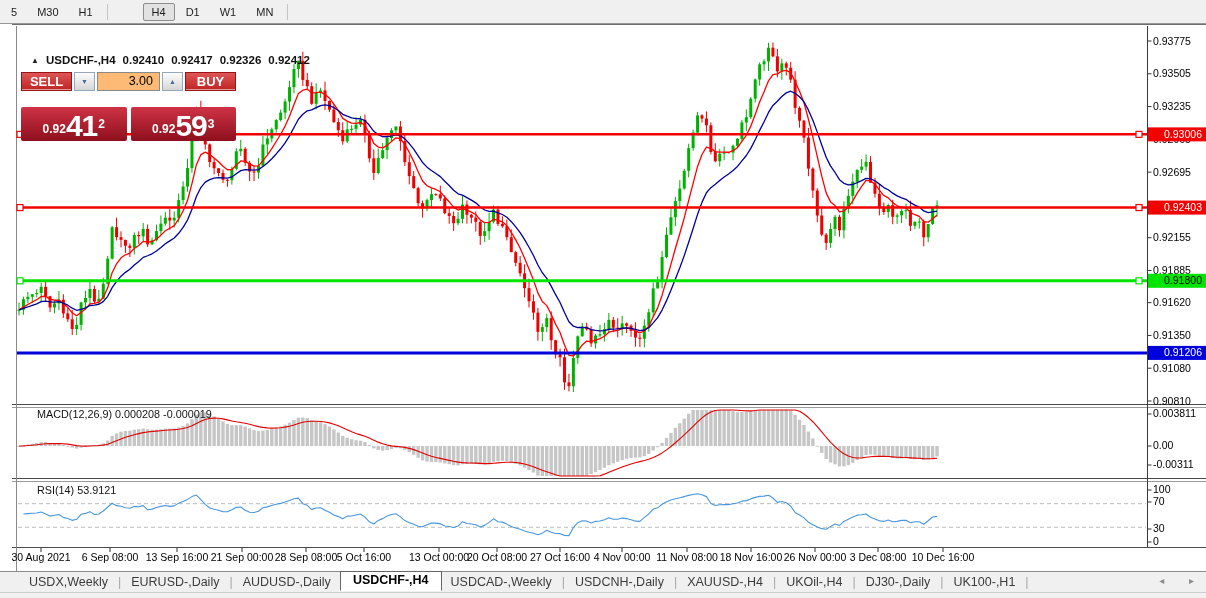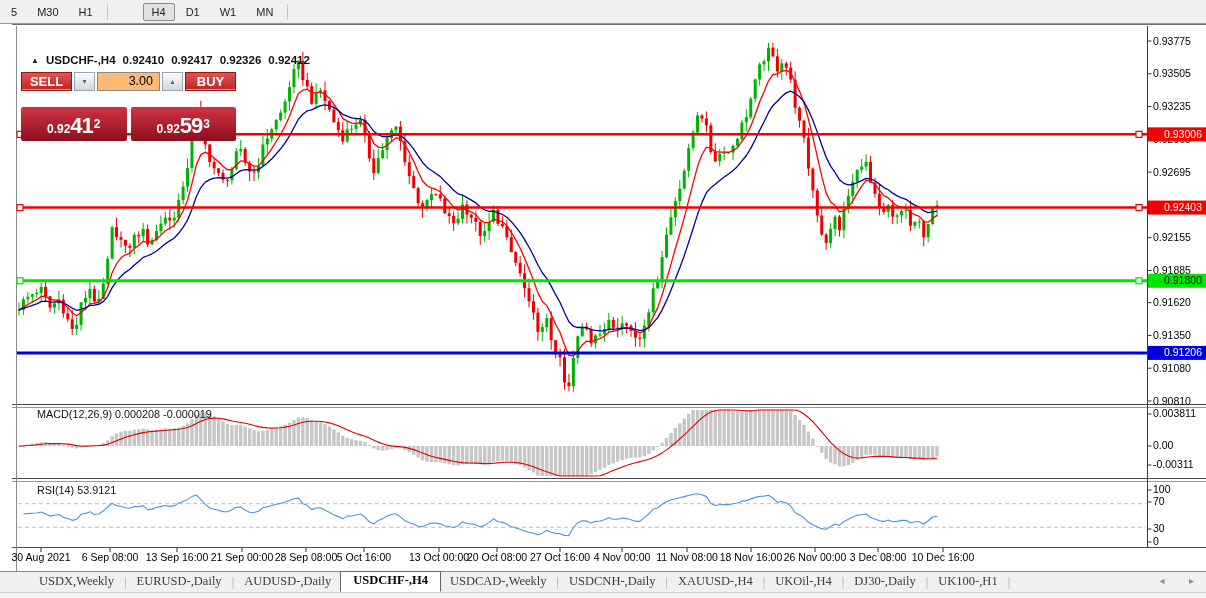--- a/index.html
+++ b/index.html
@@ -32,27 +32,27 @@
           box-shadow:inset 0 -4px 0 -3px rgba(255,255,255,.55);cursor:pointer;}
   .spin-btn{flex:0 0 19px;background:linear-gradient(#fdfdfd,#d6d6d6);border:1px solid #97a7bb;
             color:#4a6a9a;font-size:7px;text-align:center;line-height:17px;cursor:pointer;}
   .vol-field{flex:1;background:#fdba74;border:1px solid #8a8a8a;font-size:12.5px;color:#000;
              text-align:right;padding:0 6px 0 0;line-height:17px;}
   .tw-row2{display:flex;gap:4px;margin-top:16px;}
   .price-box{flex:1;height:33px;background:linear-gradient(#cf3345,#8d0f1d);border-radius:2px;
              color:#fff;display:flex;align-items:flex-end;justify-content:center;cursor:pointer;
              padding-bottom:1px;}
   .pb-pfx{font-size:12px;font-weight:bold;line-height:22px;}
-  .pb-big{font-size:22px;font-weight:bold;line-height:28px;letter-spacing:-1px;}
+  .pb-big{font-size:30px;font-weight:bold;line-height:28px;letter-spacing:-1px;}
   .pb-sup{font-size:12px;font-weight:bold;line-height:34px;align-self:flex-start;margin-left:1px;}
 
   
   .tabbar{position:absolute;top:571px;left:0;right:0;height:20px;background:#f0f0f0;
-          border-top:1px solid #8a8a8a;display:flex;align-items:center;padding-left:30px;
-          font-size:12.5px;color:#3c3c3c;font-family:Liberation Serif, serif;}
+          border-top:1px solid #8a8a8a;display:flex;align-items:center;padding-left:20px;
+          font-size:12.5px;color:#3c3c3c;}
   .tab{padding:1px 9px 2px;cursor:pointer;white-space:nowrap;}
   .tab.active{background:#fff;border:1px solid #666;border-bottom:1px solid #fff;
               font-weight:bold;color:#000;padding:1px 12px 3px;margin-top:-2px;}
   .tab-sep{color:#a8a8a8;padding:0 1px;}
   .tab-arrows{position:absolute;right:12px;top:3px;color:#8d8d8d;font-size:10px;}
   .tab-arrows span{margin-left:22px;cursor:pointer;}
   .statusbar{position:absolute;top:592px;left:0;right:0;height:6px;background:#f1f1f1;
              border-top:1px solid #cfcfcf;}
 </style>
 </head>

